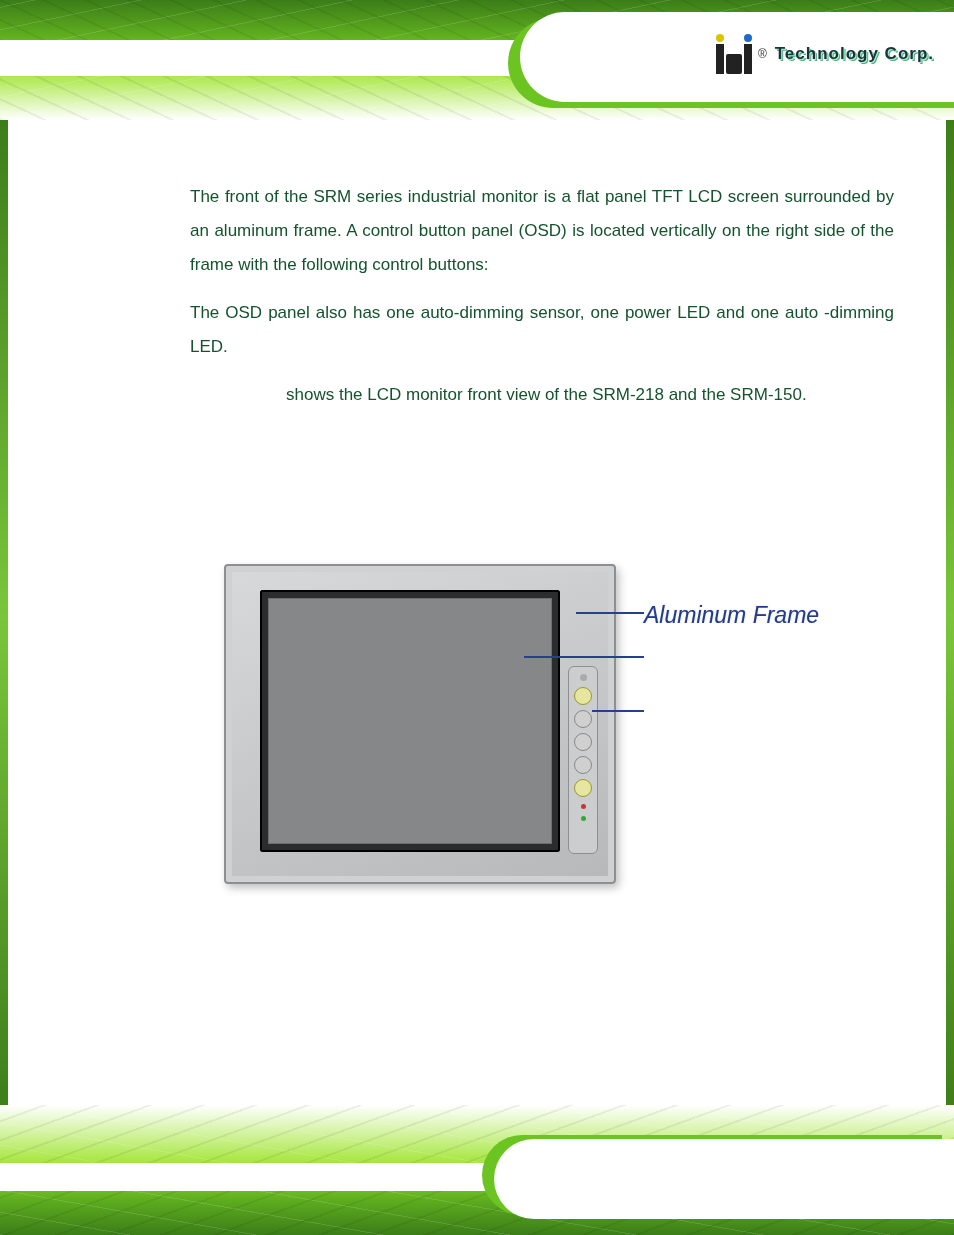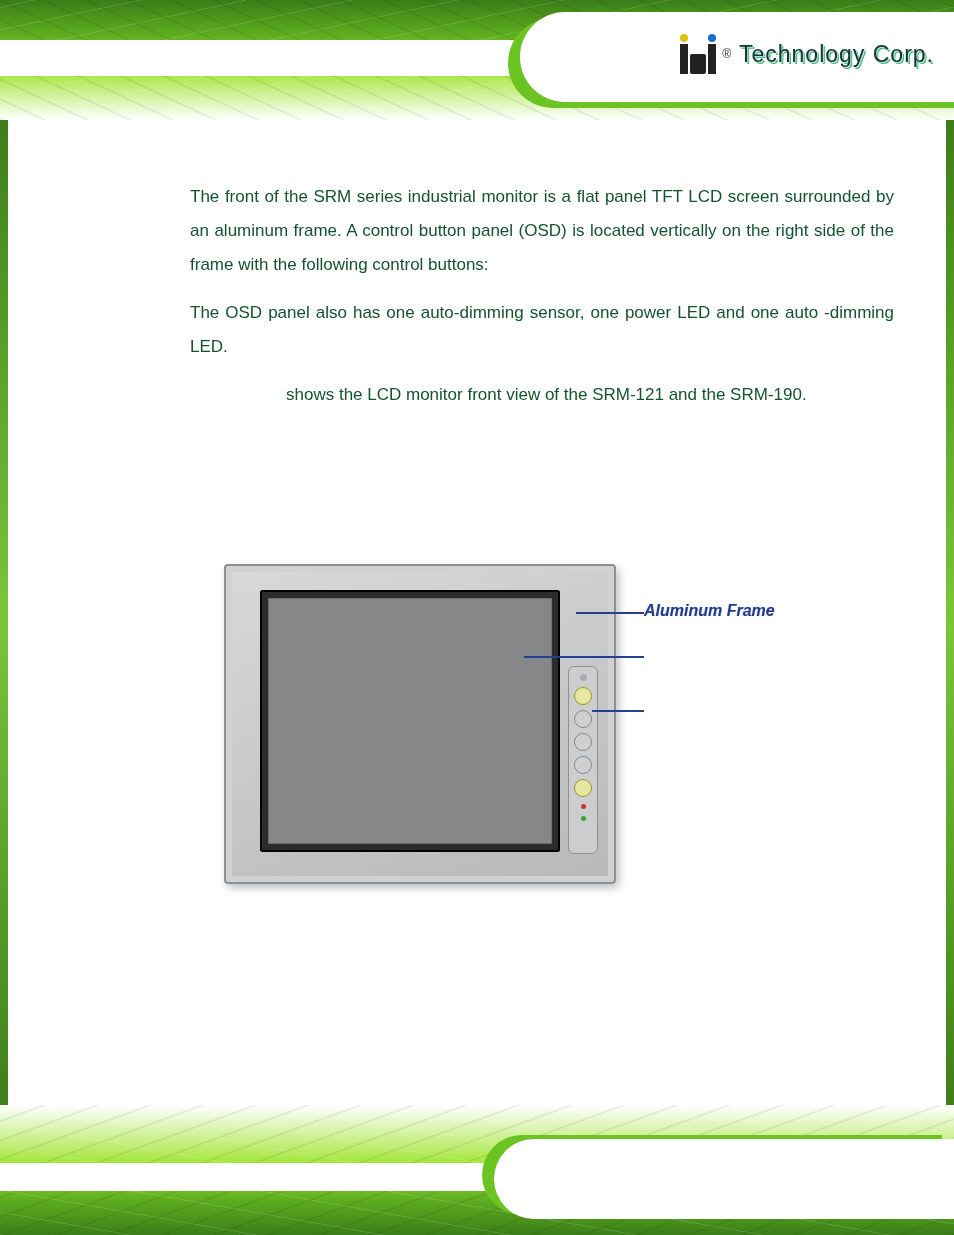--- a/index.html
+++ b/index.html
@@ -40,21 +40,21 @@
   }
   .logo-block{display:flex;gap:2px;align-items:flex-end}
   .logo-bar{width:8px;background:#222;}
   .logo-bar.i1{height:30px}
   .logo-bar.e{height:20px;width:16px;background:linear-gradient(#222,#222);border-radius:2px;position:relative}
   .logo-bar.i2{height:30px}
   .logo-dot{width:8px;height:8px;border-radius:50%}
   .logo-dot.y{background:#d9c400}
   .logo-dot.b{background:#1e6ac8}
   .logo-text{
-    font-size:23px; font-weight:400; letter-spacing:1px;
+    font-size:17px; font-weight:700; letter-spacing:1px;
     color:#203040;
     text-shadow:1px 1px 0 #9fb, 2px 2px 0 #5a8;
   }
   .logo-reg{font-size:12px;vertical-align:top;margin-right:2px;color:#333}
 
   
   .content {
     position:absolute; left:190px; top:180px; width:704px;
     color:#14532d; font-size:17px; line-height:2.0;
   }
@@ -88,21 +88,21 @@
     background:#cbcdcf; border:1px solid #8e8f91; border-radius:6px;
     display:flex; flex-direction:column; align-items:center; padding:6px 0; gap:5px;
   }
   .osd-led{width:7px;height:7px;border-radius:50%;background:#aaa;margin:1px}
   .osd-btn{width:18px;height:18px;border-radius:50%;background:#e6e6a0;border:1px solid #99992a;}
   .osd-btn.gray{background:#d0d0d0;border-color:#888}
   .osd-small-led{width:5px;height:5px;border-radius:50%;background:#c33;margin-top:2px}
 
   .callouts{position:absolute; left:420px; top:38px; width:260px;}
   .callout{
-    font-size:16px; font-weight:700; font-style:italic;
+    font-size:23px; font-weight:400; font-style:italic;
     color:#243a8a;
     text-shadow:0 1px 1px #fff, 0 0 1px #6a7ecc;
     margin-bottom:22px;
   }
   .callout:nth-child(2){margin-bottom:28px}
   .lead{
     position:absolute; background:#25408f; height:2px;
   }
   .lead.l1{left:352px; top:48px; width:68px}
   .lead.l2{left:300px; top:92px; width:120px}
@@ -165,21 +165,21 @@
     <span class="logo-text">Technology Corp.</span>
   </div>
 </div>
 
 <div class="content">
   <p class="para">The front of the SRM series industrial monitor is a flat panel TFT LCD screen surrounded by an aluminum frame. A control button panel (OSD) is located vertically on the right side of the frame with the following control buttons:</p>
 
 
   <p class="para">The OSD panel also has one auto-dimming sensor, one power LED and one auto -dimming LED.</p>
 
-  <p class="fig-caption">shows the LCD monitor front view of the SRM-121 and the SRM-190.</p>
+  <p class="fig-caption">shows the LCD monitor front view of the SRM-218 and the SRM-150.</p>
 </div>
 
 <div class="figure">
   <div class="bezel">
     <div class="screen-frame">
       <div class="screen"></div>
     </div>
     <div class="osd-panel">
       <span class="osd-led"></span>
       <span class="osd-btn"></span>

